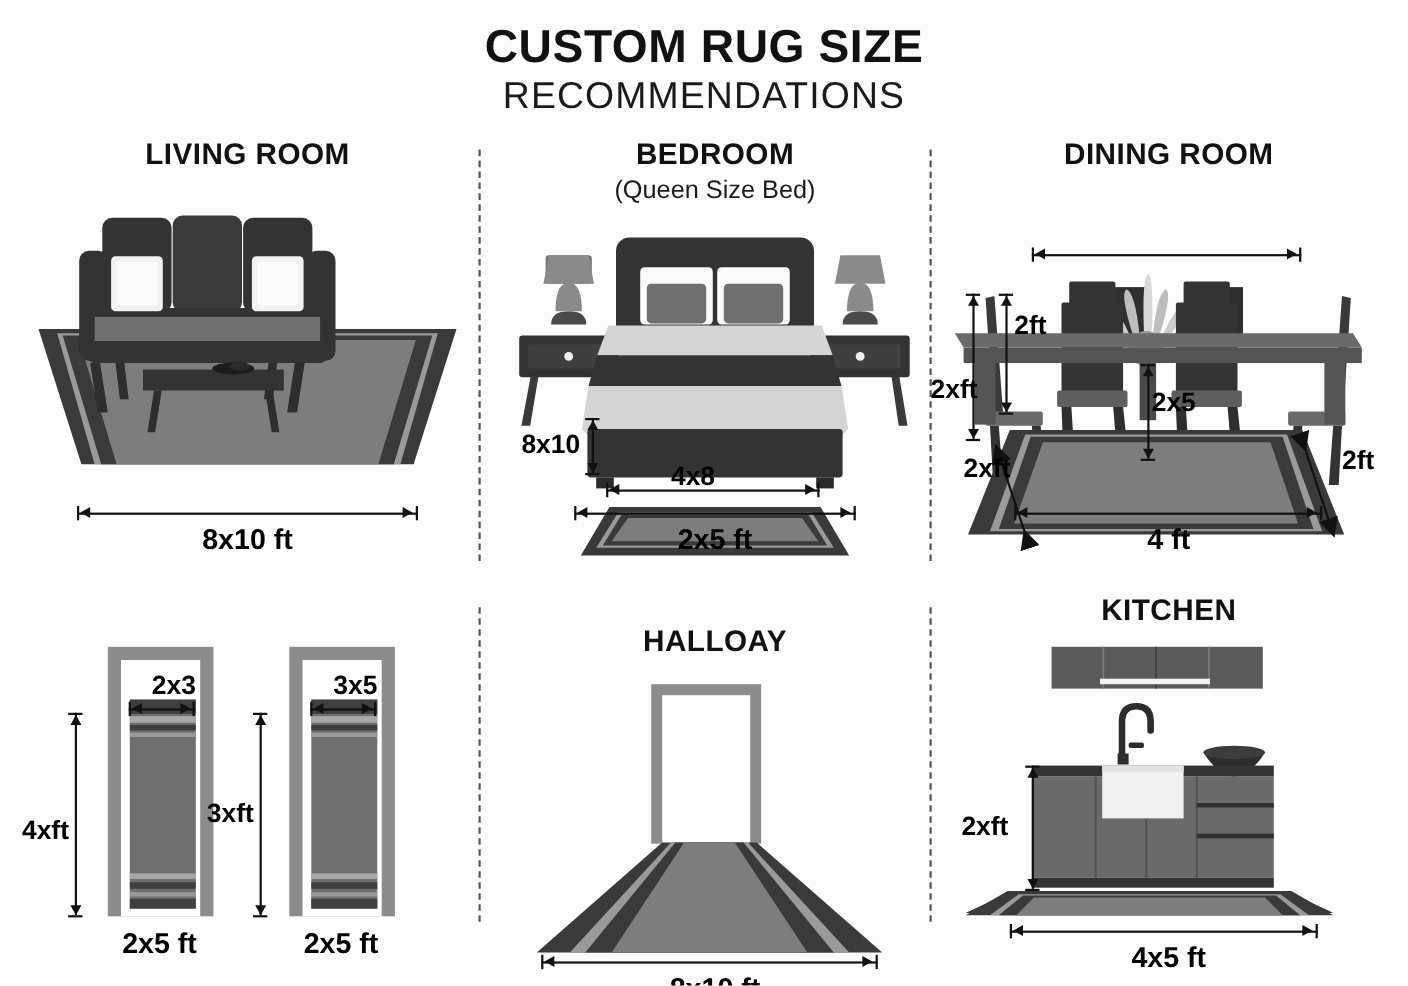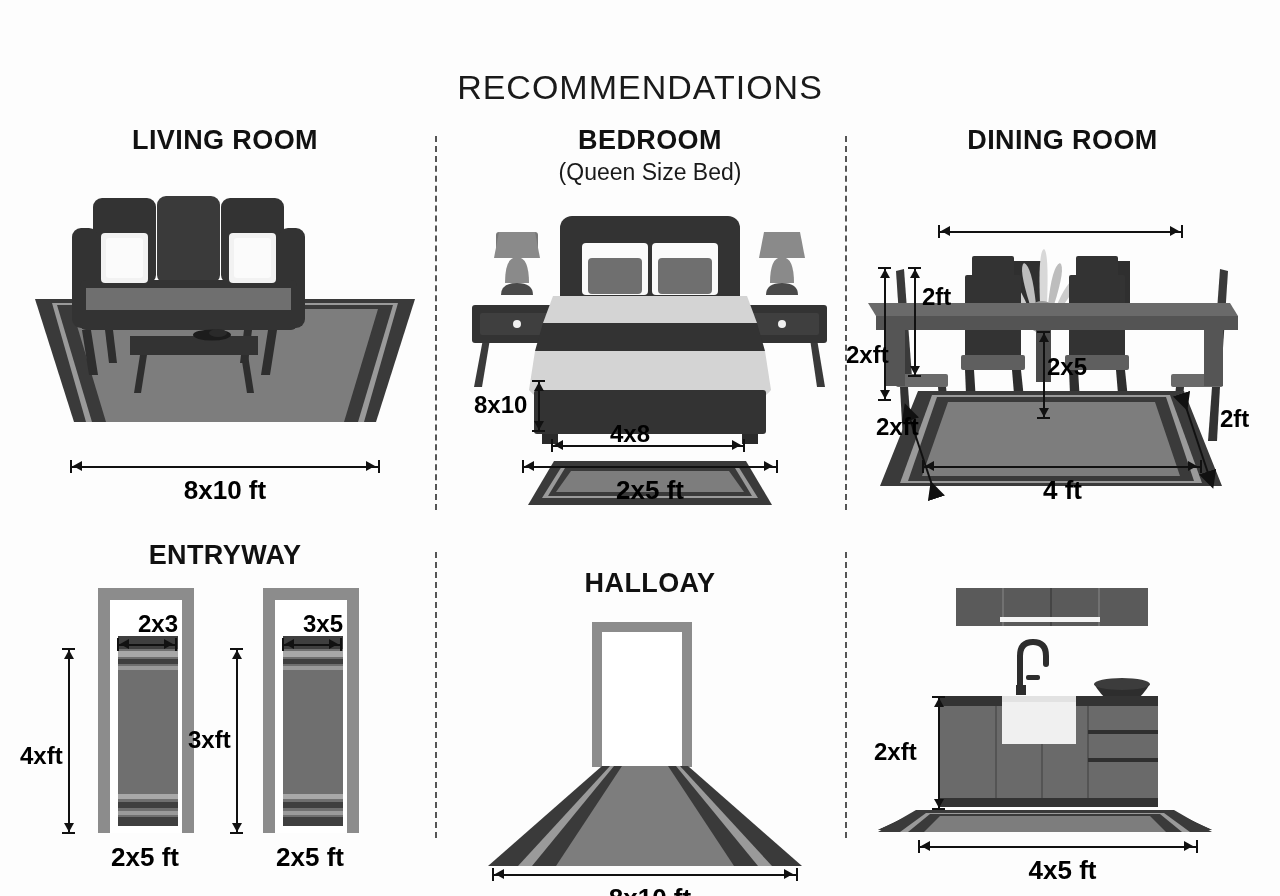--- a/index.html
+++ b/index.html
@@ -62,20 +62,21 @@
   .arw-u { border-left: 5px solid transparent; border-right: 5px solid transparent; border-bottom: 9px solid #111; }
   .arw-d { border-left: 5px solid transparent; border-right: 5px solid transparent; border-top: 9px solid #111; }
 
   svg { display: block; overflow: visible; }
 </style>
 </head>
 <body>
 
 <div id="page">
 
+  <div class="title-main">CUSTOM RUG SIZE</div>
   <div class="title-sub">RECOMMENDATIONS</div>
 
   <div class="divider" style="left:435px; top:136px; height:374px;"></div>
   <div class="divider" style="left:845px; top:136px; height:374px;"></div>
   <div class="divider" style="left:435px; top:552px; height:286px;"></div>
   <div class="divider" style="left:845px; top:552px; height:286px;"></div>
 
   <div class="panel" style="left:20px; top:125px; width:410px; height:385px;">
     <div class="panel-title" style="top:0;text-align:center;">LIVING ROOM</div>
 
@@ -340,21 +341,20 @@
       <div class="hline" style="left:62px; top:341px; width:280px;"></div>
       <div class="cap-v" style="left:62px;  top:335px;"></div>
       <div class="cap-v" style="left:340px; top:335px;"></div>
       <div class="arw arw-l" style="left:65px;  top:336px;"></div>
       <div class="arw arw-r" style="left:328px; top:336px;"></div>
     </div>
     <div class="dim-label big" style="left:0; top:350px; width:405px; text-align:center;">4 ft</div>
   </div>
 
   <div class="panel" style="left:20px; top:540px; width:410px; height:340px;">
-    <div class="panel-title" style="top:0;">ENTRYWAY</div>
 
     <div style="position:absolute; left:60px; top:48px; width:130px; height:245px;">
       <svg width="130" height="245" viewBox="0 0 130 245">
 
         <rect x="18" y="0" width="96" height="245" fill="#8c8c8c"></rect>
         <rect x="30" y="12" width="72" height="233" fill="#ffffff"></rect>
 
         <g>
           <rect x="38" y="48" width="60" height="190" fill="#6f6f6f"></rect>
           <rect x="38" y="48" width="60" height="13" fill="#3f3f3f"></rect>
@@ -446,20 +446,21 @@
       <div class="hline" style="left:42px; top:306px; width:306px;"></div>
       <div class="cap-v" style="left:42px;  top:300px;"></div>
       <div class="cap-v" style="left:346px; top:300px;"></div>
       <div class="arw arw-l" style="left:45px;  top:301px;"></div>
       <div class="arw arw-r" style="left:334px; top:301px;"></div>
     </div>
     <div class="dim-label big" style="left:0; top:315px; width:400px; text-align:center;">8x10 ft</div>
   </div>
 
   <div class="panel" style="left:860px; top:540px; width:405px; height:340px;">
+    <div class="panel-title" style="top:0;">KITCHEN</div>
 
     <svg width="405" height="260" viewBox="0 0 405 260" style="position:absolute; left:0; top:40px;">
 
       <g>
         <rect x="96" y="8" width="192" height="38" fill="#5a5a5a"></rect>
         <line x1="143" y1="8" x2="143" y2="46" stroke="#7a7a7a" stroke-width="1.5"></line>
         <line x1="191" y1="8" x2="191" y2="46" stroke="#3f3f3f" stroke-width="1.5"></line>
         <line x1="239" y1="8" x2="239" y2="46" stroke="#7a7a7a" stroke-width="1.5"></line>
         <rect x="140" y="37" width="100" height="5" fill="#f4f4f4"></rect>
       </g>

